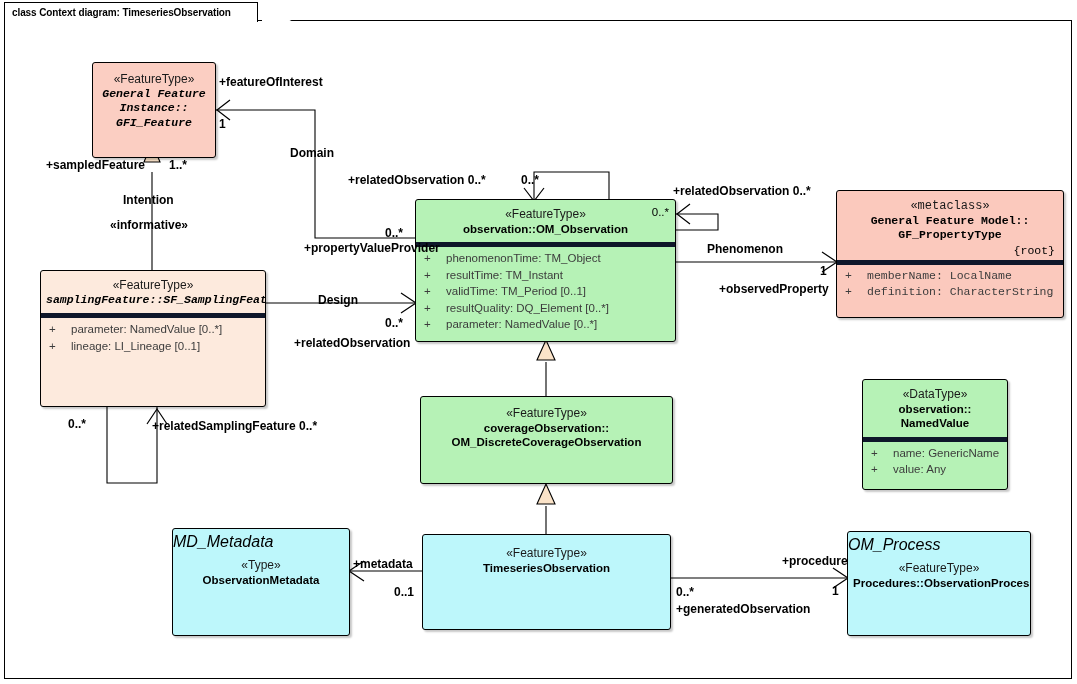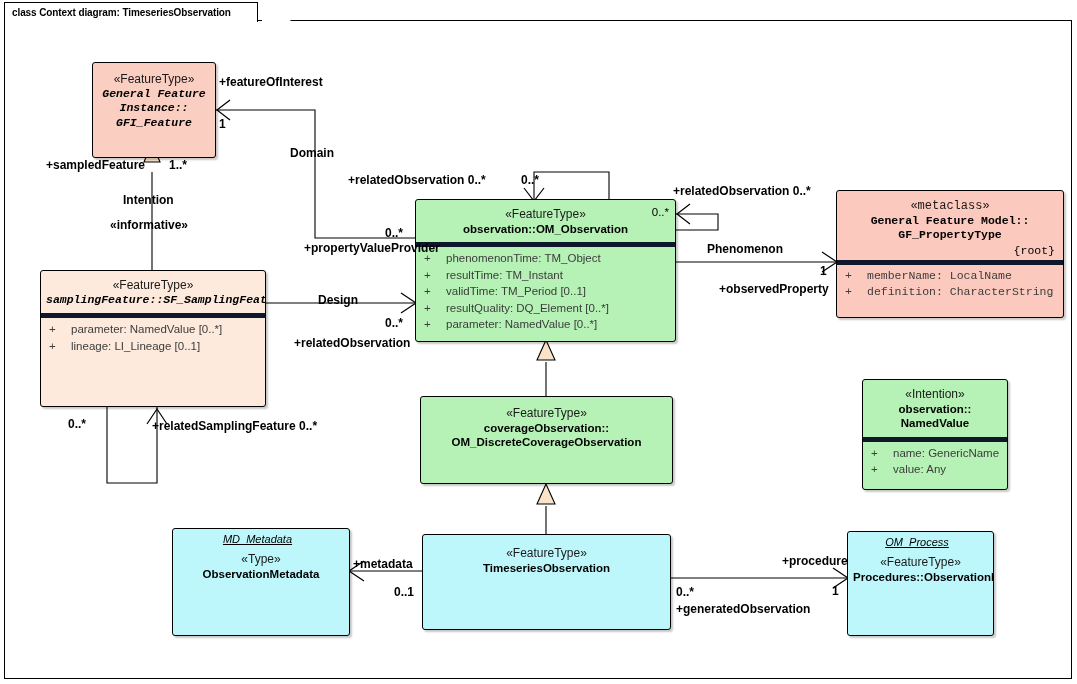--- a/index.html
+++ b/index.html
@@ -88,26 +88,25 @@
     font-size: 12px;
     color: #1a1a1a;
   }
   .uml .cname {
     font-size: 11.5px;
     font-weight: bold;
     color: #000;
   }
   .uml .cname.italic { font-style: italic; font-family: Liberation Mono, monospace; }
   .uml .ns-label {
-    font-size: 11px;
+    font-size: 16px;
     font-style: italic;
     color: #000;
-    text-align: center;
+    text-align: left;
     padding: 4px 7px 1px 0;
-    text-decoration: underline;
   }
   .uml .corner-mult {
     position: absolute;
     right: 6px;
     top: 5px;
     font-size: 11.5px;
     color: #000;
   }
   .uml .root-tag {
     text-align: right;
@@ -287,21 +286,21 @@
   <div class="uml green" style="left:420px; top:396px; width:253px; height:88px;">
     <div class="hdr" style="padding-top:9px;">
       <div class="stereo">«FeatureType»</div>
       <div class="cname">coverageObservation::</div>
       <div class="cname">OM_DiscreteCoverageObservation</div>
     </div>
   </div>
 
   <div class="uml green" style="left:862px; top:379px; width:146px; height:111px;">
     <div class="hdr" style="padding-top:7px; padding-bottom:6px;">
-      <div class="stereo">«Intention»</div>
+      <div class="stereo">«DataType»</div>
       <div class="cname">observation::</div>
       <div class="cname">NamedValue</div>
     </div>
     <div class="sep attrs">
       <div class="attr">
         <span class="vis">+</span><span>name: GenericName</span>
       </div>
       <div class="attr">
         <span class="vis">+</span><span>value: Any</span>
       </div>
@@ -316,21 +315,21 @@
     </div>
   </div>
 
   <div class="uml cyan" style="left:422px; top:534px; width:249px; height:96px;">
     <div class="hdr" style="padding-top:11px;">
       <div class="stereo">«FeatureType»</div>
       <div class="cname">TimeseriesObservation</div>
     </div>
   </div>
 
-  <div class="uml cyan" style="left:847px; top:531px; width:147px; height:105px;">
+  <div class="uml cyan" style="left:847px; top:531px; width:184px; height:105px;">
     <div class="ns-label">OM_Process</div>
     <div class="hdr" style="padding-top:6px;">
       <div class="stereo">«FeatureType»</div>
       <div class="cname">Procedures::ObservationProcess</div>
     </div>
   </div>
 
   <div class="lbl" style="left:219px; top:76px;">+featureOfInterest</div>
   <div class="lbl" style="left:219px; top:118px;">1</div>
   <div class="lbl" style="left:290px; top:147px;">Domain</div>

